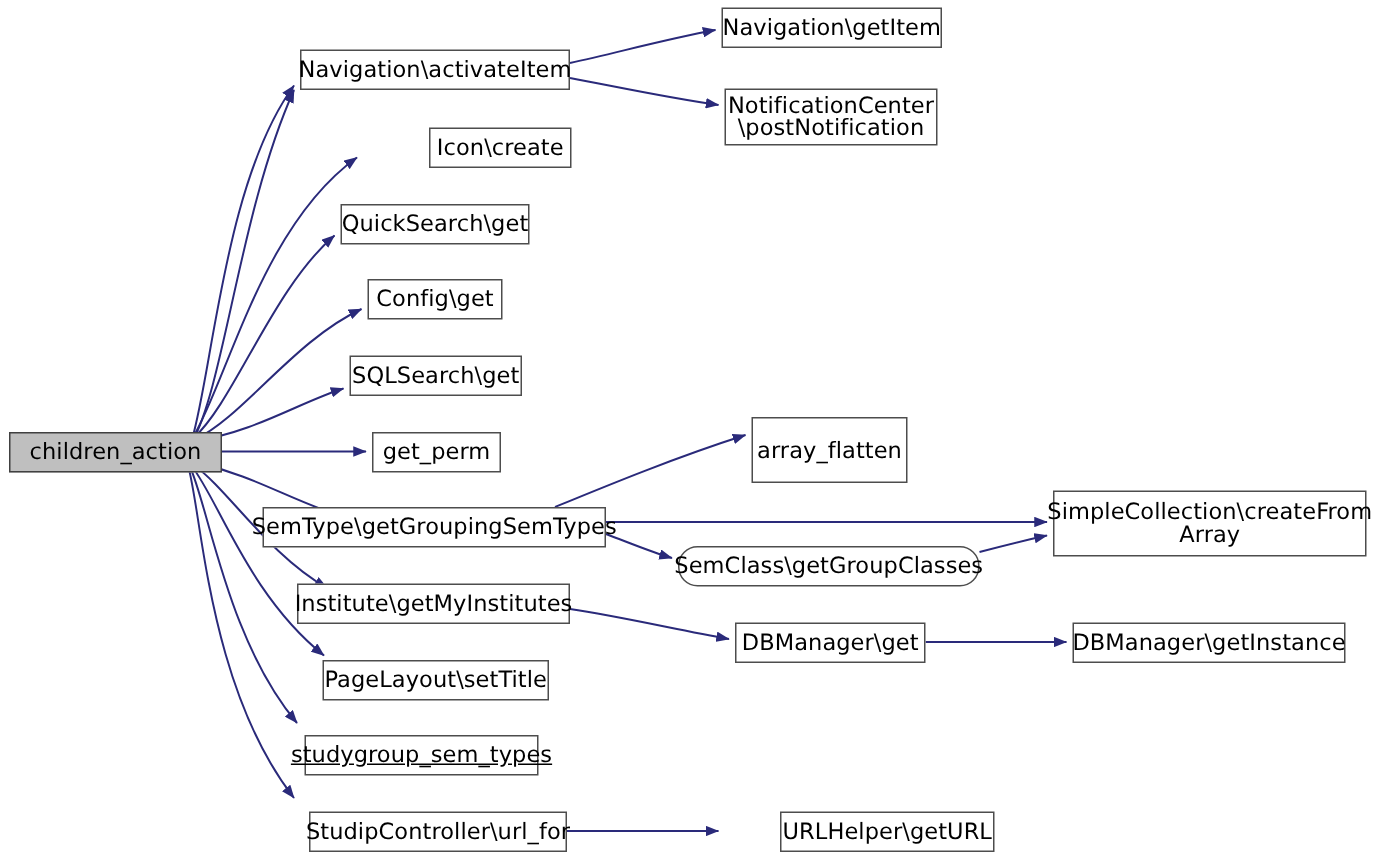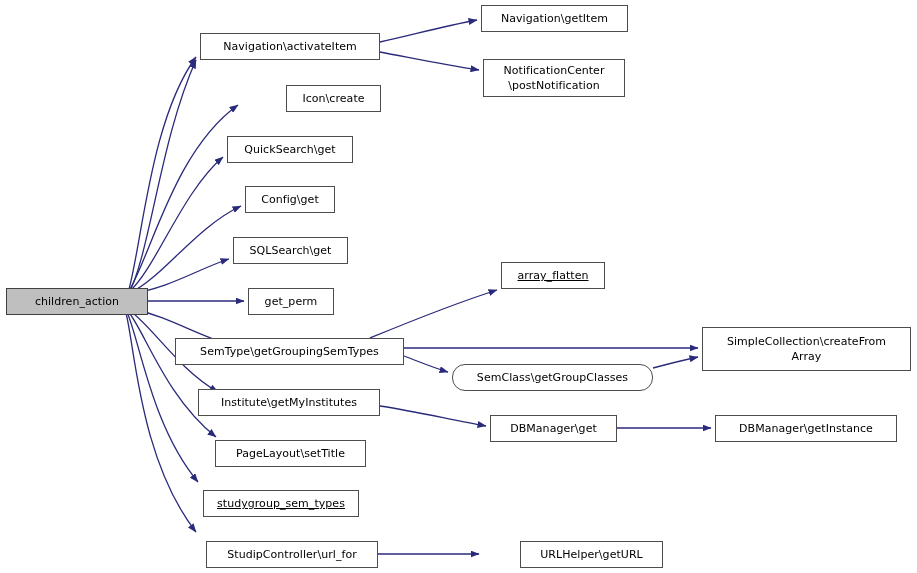--- a/index.html
+++ b/index.html
@@ -21,21 +21,21 @@
     top: 0;
     width: 917px;
     height: 573px;
   }
   .node {
     position: absolute;
     box-sizing: border-box;
     border: 1px solid #4d4d4d;
     background: #ffffff;
     color: #000000;
-    font-size: 11px;
+    font-size: 15px;
     line-height: 15px;
     display: flex;
     align-items: center;
     justify-content: center;
     text-align: center;
     white-space: pre-line;
     letter-spacing: 0.05px;
   }
   .node.current {
     background: #bfbfbf;
@@ -81,21 +81,21 @@
       <div class="node" style="left: 200px; top: 33px; width: 180px; height: 27px;">Navigation\activateItem</div>
       <div class="node" style="left: 481px; top: 5px; width: 147px; height: 27px;">Navigation\getItem</div>
       <div class="node" style="left: 483px; top: 59px; width: 142px; height: 38px;">NotificationCenter
 \postNotification</div>
       <div class="node" style="left: 242px; top: 85px; width: 95px; height: 27px; margin-left: 44px;">Icon\create</div>
       <div class="node" style="left: 227px; top: 136px; width: 126px; height: 27px;">QuickSearch\get</div>
       <div class="node" style="left: 245px; top: 186px; width: 90px; height: 27px;">Config\get</div>
       <div class="node" style="left: 233px; top: 237px; width: 115px; height: 27px;">SQLSearch\get</div>
       <div class="node" style="left: 248px; top: 288px; width: 86px; height: 27px;">get_perm</div>
       <div class="node" style="left: 175px; top: 338px; width: 229px; height: 27px;">SemType\getGroupingSemTypes</div>
-      <div class="node" style="left: 501px; top: 262px; width: 104px; height: 27px; text-decoration: underline;">array_flatten</div>
+      <div class="node" style="left: 501px; top: 278px; width: 104px; height: 44px;">array_flatten</div>
       <div class="node" style="left: 452px; top: 364px; width: 201px; height: 27px; border-radius: 13px;">SemClass\getGroupClasses</div>
       <div class="node" style="left: 702px; top: 327px; width: 209px; height: 44px;">SimpleCollection\createFrom
 Array</div>
       <div class="node" style="left: 198px; top: 389px; width: 182px; height: 27px;">Institute\getMyInstitutes</div>
       <div class="node" style="left: 490px; top: 415px; width: 127px; height: 27px;">DBManager\get</div>
       <div class="node" style="left: 715px; top: 415px; width: 182px; height: 27px;">DBManager\getInstance</div>
       <div class="node" style="left: 215px; top: 440px; width: 151px; height: 27px;">PageLayout\setTitle</div>
       <div class="node" style="left: 203px; top: 490px; width: 156px; height: 27px; text-decoration: underline;">studygroup_sem_types</div>
       <div class="node" style="left: 206px; top: 541px; width: 172px; height: 27px;">StudipController\url_for</div>
       <div class="node" style="left: 483px; top: 541px; width: 143px; height: 27px; margin-left: 37px;">URLHelper\getURL</div>

